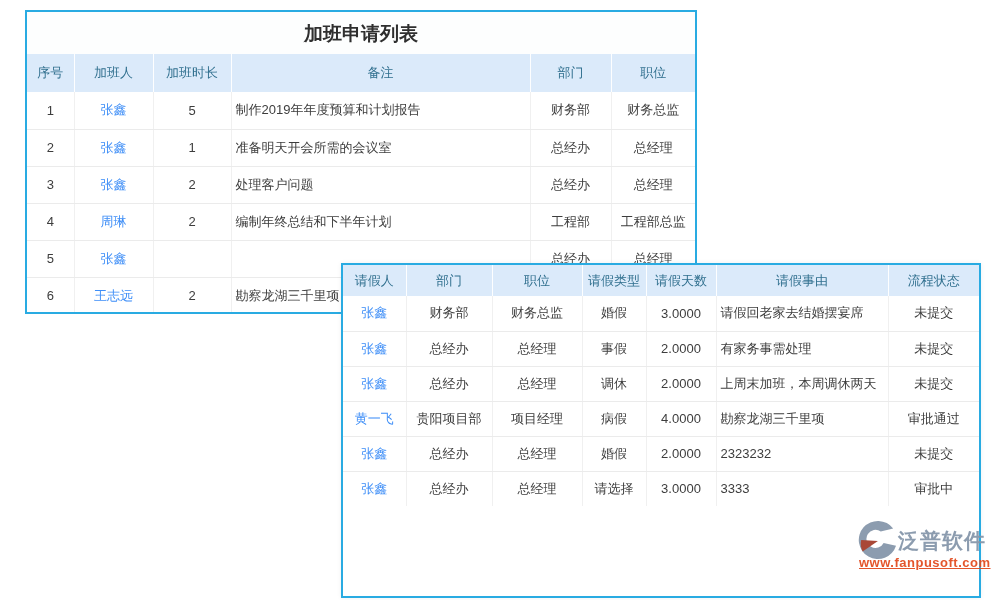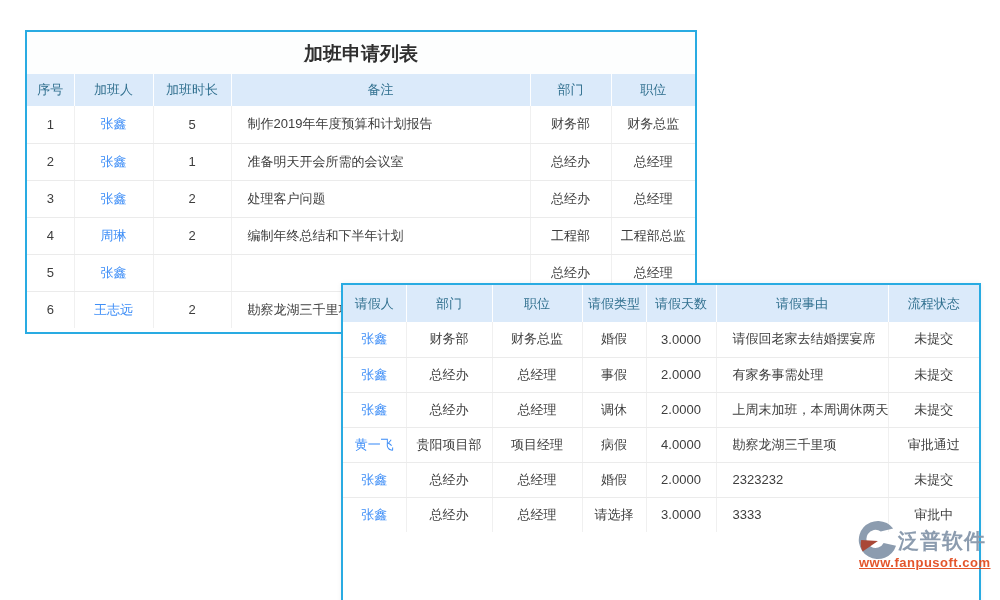--- a/index.html
+++ b/index.html
@@ -5,41 +5,41 @@
   :root{
     --accent:#29abe2; --header-bg:#dbeafa; --header-text:#31708f;
     --link:#3e8ef7; --text:#3d3d3d; --title-text:#2f2f2f; --grid:#ebebeb;
     --wm-slate:#8495a9; --wm-logo-red:#a33b27; --wm-url-red:#e2491c;
   }
   *{margin:0;padding:0;box-sizing:border-box;}
   html,body{width:1000px;height:600px;background:#ffffff;
     font-family:"Liberation Sans","DejaVu Sans",sans-serif;}
   .stage{position:relative;width:1000px;height:600px;overflow:hidden;background:#fff;}
 
-  .panel{position:absolute;background:#fff;border:2px solid var(--accent);overflow:hidden;margin-top:20px;}
+  .panel{position:absolute;background:#fff;border:2px solid var(--accent);overflow:hidden;}
   .panel.t1{left:25px;top:10px;width:672px;height:304px;}
   .panel.t2{left:341px;top:263px;width:640px;height:335px;box-shadow:0 0 5px rgba(0,0,0,0.06);}
 
   .panel-title{height:42px;line-height:44px;text-align:center;font-size:19px;
     font-weight:bold;color:var(--title-text);background:#fdfefe;}
 
   table{border-collapse:collapse;table-layout:fixed;width:100%;}
   th{background:var(--header-bg);color:var(--header-text);font-weight:400;font-size:13px;
     text-align:center;border-right:1px solid rgba(255,255,255,0.95);padding:2px 4px;line-height:1.35;}
   th:last-child{border-right:none;}
   td{font-size:13px;color:var(--text);text-align:center;background:#fff;
     border-right:1px solid #f0f0f0;border-bottom:1px solid var(--grid);
     padding:2px 6px;white-space:nowrap;overflow:hidden;}
   td:last-child{border-right:none;}
   tbody tr:last-child td{border-bottom:none;}
-  .t1 th{height:32px;}
+  .t1 th{height:38px;}
   .t1 td{height:37px;}
-  .t2 th{height:37px;}
+  .t2 th{height:31px;}
   .t2 td{height:35px;}
-  td.al,th.al{text-align:left;padding-left:16px;}
+  td.al,th.al{text-align:left;padding-left:4px;}
   .link{color:var(--link);cursor:pointer;}
   
   .t2 tbody tr:last-child td:last-child{position:relative;z-index:1;background:transparent;}
 
   .watermark{position:absolute;left:855px;top:520px;width:142px;opacity:.93;}
   .wm-top{display:flex;align-items:center;}
   .wm-logo svg{width:42px;height:42px;display:block;}
   .wm-brand{font-size:21px;font-weight:bold;color:var(--wm-slate);letter-spacing:1px;margin-left:1px;white-space:nowrap;}
   .wm-url{font-size:13px;font-weight:bold;color:var(--wm-url-red);margin-top:-7px;padding-left:4px;letter-spacing:.5px;white-space:nowrap;text-decoration:underline;}
 </style>

